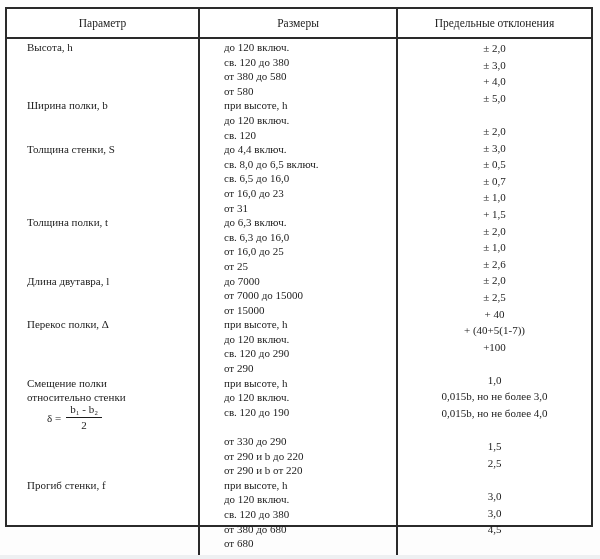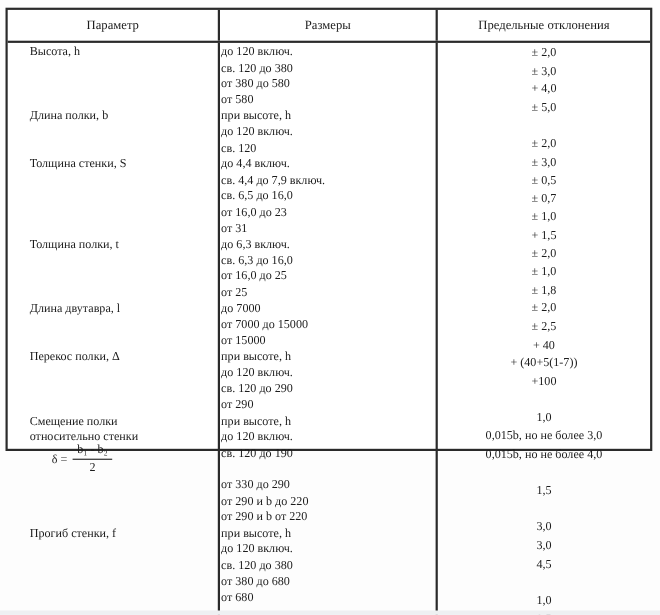--- a/index.html
+++ b/index.html
@@ -8,21 +8,21 @@
     background:#fdfdfd;
     font-family:"Liberation Serif","DejaVu Serif",serif;
     color:#1c1c1c;
     overflow:hidden;
   }
   .bottom-strip {
     position:absolute; left:0; top:555px; width:600px; height:4px;
     background:#eef0f2;
   }
   .gost-table {
-    position:absolute; left:5px; top:7px; width:588px; height:403px;
+    position:absolute; left:5px; top:7px; width:588px; height:520px;
     border:2px solid #2a2a2a; box-sizing:border-box; background:#ffffff;
   }
   .thead {
     display:grid; grid-template-columns:193px 198px 1fr;
     height:30px; box-sizing:border-box; border-bottom:2px solid #2a2a2a;
   }
   .th {
     display:flex; align-items:center; justify-content:center;
     font-size:11.5px; white-space:nowrap;
   }
@@ -30,21 +30,21 @@
   .tbody {
     display:grid; grid-template-columns:193px 198px 1fr;
     height:512px;
   }
   .bcol { position:relative; padding-top:1px; box-sizing:border-box; }
   .line {
     height:14.6px; line-height:14.6px; font-size:11px;
     white-space:nowrap; overflow:visible;
   }
   .col-param .line { padding-left:20px; }
-  .col-size  .line { padding-left:1px; }
+  .col-size  .line { padding-left:24px; }
   .col-dev   .line { text-align:center; padding:1px 2px; }
   .formula {
     position:absolute; left:40px; top:364px;
     display:flex; align-items:center; gap:5px; font-size:11px;
   }
   .frac { display:inline-flex; flex-direction:column; align-items:center; }
   .frac .num { border-bottom:1px solid #1c1c1c; padding:0 4px 1px; line-height:13px; }
   .frac .den { padding-top:1px; line-height:13px; }
 </style>
 </head>
@@ -62,21 +62,21 @@
         <span class="f-lhs">δ =</span>
         <span class="frac">
           <span class="num">b₁ - b₂</span>
           <span class="den">2</span>
         </span>
       </div>
     <div class="line">Высота, h</div>
         <div class="line"></div>
         <div class="line"></div>
         <div class="line"></div>
-        <div class="line">Длина полки, b</div>
+        <div class="line">Ширина полки, b</div>
         <div class="line"></div>
         <div class="line"></div>
         <div class="line">Толщина стенки, S</div>
         <div class="line"></div>
         <div class="line"></div>
         <div class="line"></div>
         <div class="line"></div>
         <div class="line">Толщина полки, t</div>
         <div class="line"></div>
         <div class="line"></div>
@@ -103,21 +103,21 @@
       </div>
     <div class="bcol col-size vline" id="col-size">
         <div class="line">до 120 включ.</div>
         <div class="line">св. 120 до 380</div>
         <div class="line">от 380 до 580</div>
         <div class="line">от 580</div>
         <div class="line">при высоте, h</div>
         <div class="line">до 120 включ.</div>
         <div class="line">св. 120</div>
         <div class="line">до 4,4 включ.</div>
-        <div class="line">св. 4,4 до 7,9 включ.</div>
+        <div class="line">св. 8,0 до 6,5 включ.</div>
         <div class="line">св. 6,5 до 16,0</div>
         <div class="line">от 16,0 до 23</div>
         <div class="line">от 31</div>
         <div class="line">до 6,3 включ.</div>
         <div class="line">св. 6,3 до 16,0</div>
         <div class="line">от 16,0 до 25</div>
         <div class="line">от 25</div>
         <div class="line">до 7000</div>
         <div class="line">от 7000 до 15000</div>
         <div class="line">от 15000</div>
@@ -145,32 +145,33 @@
         <div class="line">± 5,0</div>
         <div class="line"></div>
         <div class="line">± 2,0</div>
         <div class="line">± 3,0</div>
         <div class="line">± 0,5</div>
         <div class="line">± 0,7</div>
         <div class="line">± 1,0</div>
         <div class="line">+ 1,5</div>
         <div class="line">± 2,0</div>
         <div class="line">± 1,0</div>
-        <div class="line">± 1,8</div>
+        <div class="line">± 2,6</div>
         <div class="line">± 2,0</div>
         <div class="line">± 2,5</div>
         <div class="line">+ 40</div>
         <div class="line">+ (40+5(1-7))</div>
         <div class="line">+100</div>
         <div class="line"></div>
         <div class="line">1,0</div>
         <div class="line">0,015b, но не более 3,0</div>
         <div class="line">0,015b, но не более 4,0</div>
         <div class="line"></div>
         <div class="line">1,5</div>
+        <div class="line">2,5</div>
         <div class="line"></div>
         <div class="line">3,0</div>
         <div class="line">3,0</div>
         <div class="line">4,5</div>
         <div class="line"></div>
         <div class="line">1,0</div>
         <div class="line">1,5</div>
         <div class="line">2,0</div>
         <div class="line">3,0</div>
       </div>

